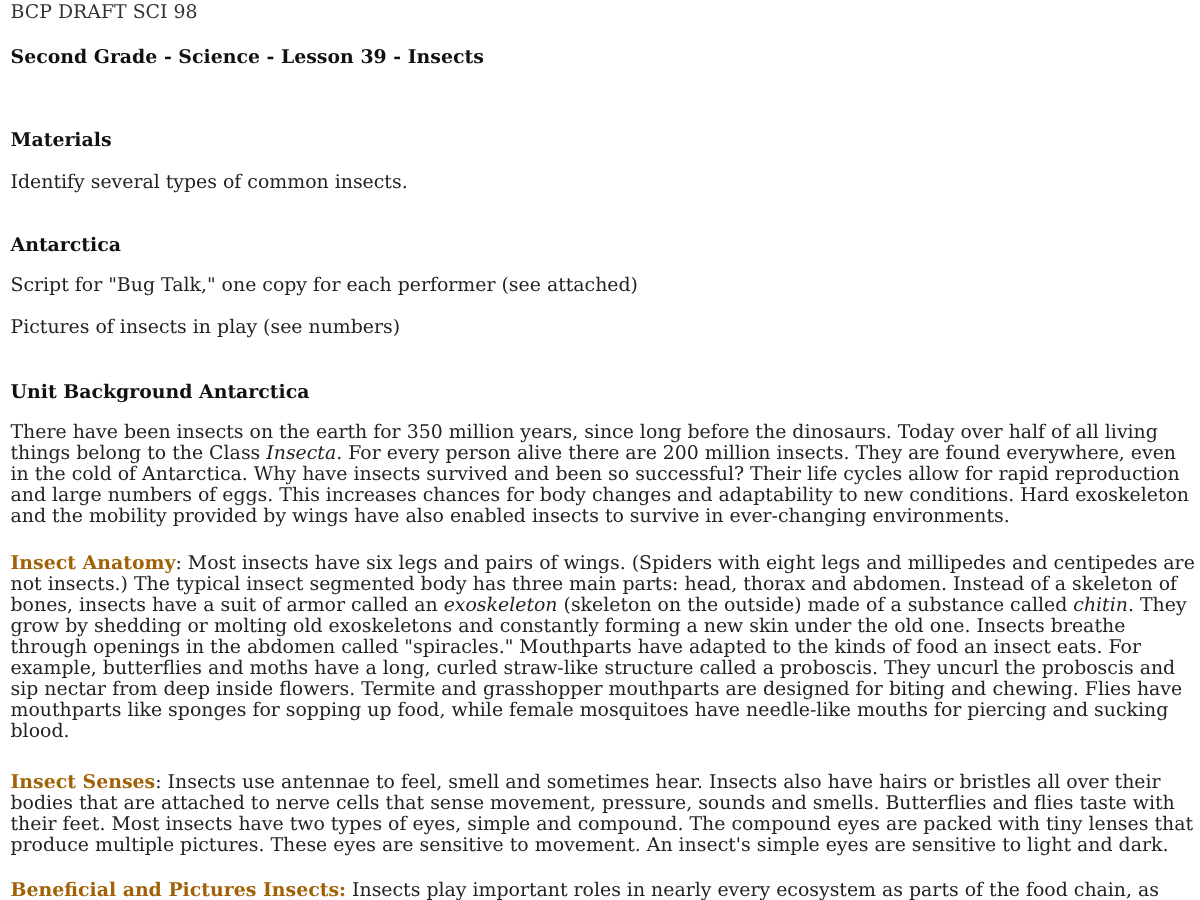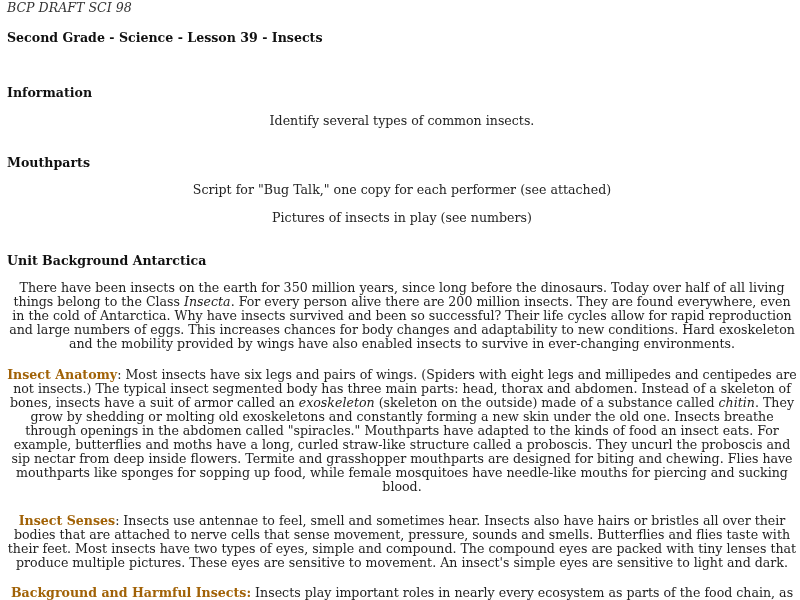--- a/index.html
+++ b/index.html
@@ -4,42 +4,42 @@
 <style>
   html, body { margin: 0; padding: 0; background: #ffffff; }
   body {
     width: 800px; height: 600px; overflow: hidden;
     font-family: "DejaVu Serif", serif;
     font-size: 12.6px;
     line-height: 14px;
     color: #222222;
   }
   .page { position: relative; padding: 0 7px; }
-  .draft { position: absolute; top: 1px; left: 7px; font-style: italic; color: #333; text-align: center; }
+  .draft { position: absolute; top: 1px; left: 7px; color: #333; text-align: center; }
   .title { position: absolute; top: 31px; left: 7px; font-weight: bold; color: #111; }
   .h { position: absolute; left: 7px; font-weight: bold; color: #111; }
-  .p { position: absolute; left: 7px; width: 790px; margin: 0; text-align: center; }
+  .p { position: absolute; left: 7px; width: 790px; margin: 0; }
   b { color: #a16207; }
 </style>
 </head>
 <body>
 
 <div class="page">
   <div class="draft">BCP DRAFT SCI 98</div>
   <div class="title">Second Grade - Science - Lesson 39 - Insects</div>
 
-  <div class="h" style="top:86px">Information</div>
+  <div class="h" style="top:86px">Materials</div>
   <p class="p" style="top:114px">Identify several types of common insects.</p>
 
-  <div class="h" style="top:156px">Mouthparts</div>
+  <div class="h" style="top:156px">Antarctica</div>
   <p class="p" style="top:183px">Script for "Bug Talk," one copy for each performer (see attached)</p>
   <p class="p" style="top:211px">Pictures of insects in play (see numbers)</p>
 
   <div class="h" style="top:254px">Unit Background Antarctica</div>
 
   <p class="p" style="top:281px"><span>There have been insects on the earth for 350 million years, since long before the dinosaurs. Today over half of all living things belong to the Class </span><i>Insecta</i><span>. For every person alive there are 200 million insects. They are found everywhere, even in the cold of Antarctica. Why have insects survived and been so successful? Their life cycles allow for rapid reproduction and large numbers of eggs. This increases chances for body changes and adaptability to new conditions. Hard exoskeleton and the mobility provided by wings have also enabled insects to survive in ever-changing environments.</span></p>
 
   <p class="p" style="top:368px"><b>Insect Anatomy</b><span>: Most insects have six legs and pairs of wings. (Spiders with eight legs and millipedes and centipedes are not insects.) The typical insect segmented body has three main parts: head, thorax and abdomen. Instead of a skeleton of bones, insects have a suit of armor called an </span><i>exoskeleton</i><span> (skeleton on the outside) made of a substance called </span><i>chitin</i><span>. They grow by shedding or molting old exoskeletons and constantly forming a new skin under the old one. Insects breathe through openings in the abdomen called "spiracles." Mouthparts have adapted to the kinds of food an insect eats. For example, butterflies and moths have a long, curled straw-like structure called a proboscis. They uncurl the proboscis and sip nectar from deep inside flowers. Termite and grasshopper mouthparts are designed for biting and chewing. Flies have mouthparts like sponges for sopping up food, while female mosquitoes have needle-like mouths for piercing and sucking blood.</span></p>
 
   <p class="p" style="top:514px"><b>Insect Senses</b><span>: Insects use antennae to feel, smell and sometimes hear. Insects also have hairs or bristles all over their bodies that are attached to nerve cells that sense movement, pressure, sounds and smells. Butterflies and flies taste with their feet. Most insects have two types of eyes, simple and compound. The compound eyes are packed with tiny lenses that produce multiple pictures. These eyes are sensitive to movement. An insect's simple eyes are sensitive to light and dark.</span></p>
 
-  <p class="p" style="top:586px"><b>Background and Harmful Insects:</b><span> Insects play important roles in nearly every ecosystem as parts of the food chain, as</span></p>
+  <p class="p" style="top:586px"><b>Beneficial and Pictures Insects:</b><span> Insects play important roles in nearly every ecosystem as parts of the food chain, as</span></p>
 </div>
 
 </body></html>

